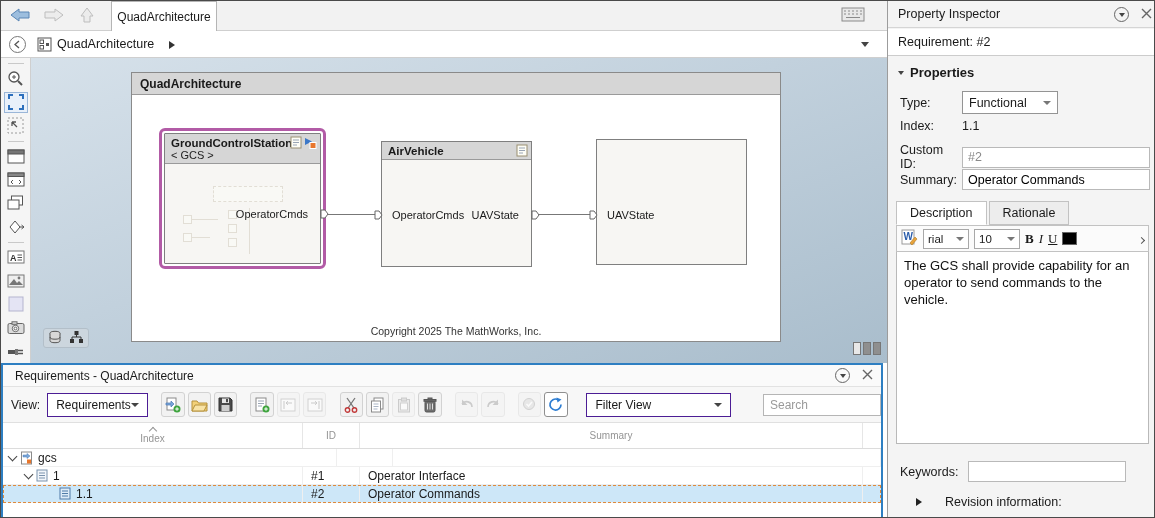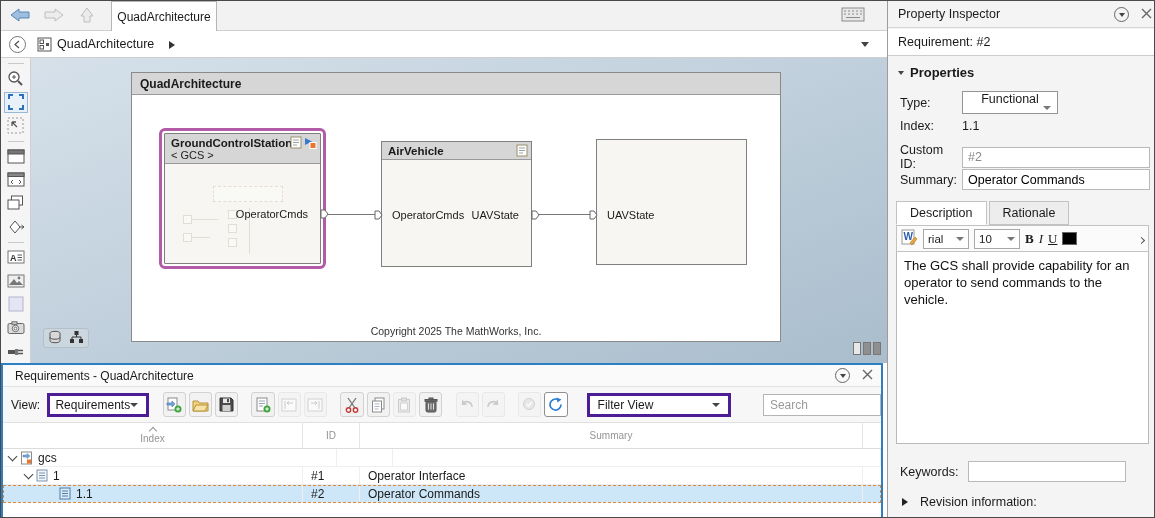--- a/index.html
+++ b/index.html
@@ -56,21 +56,21 @@
   .reqpanel{position:absolute;left:0;top:362px;width:882px;height:156px;background:#fff;border:2px solid #2e7fc2;}
   .rp-title{height:22px;background:#fafafa;border-bottom:1px solid #e2e2e2;display:flex;align-items:center;padding-left:12px;font-size:12px;position:relative;}
   .rp-title-icons{position:absolute;right:8px;top:3px;display:flex;gap:12px;align-items:center;}
   .circ-menu{width:15px;height:15px;border:1px solid #666;border-radius:50%;display:flex;align-items:center;justify-content:center;}
   .tri-d{width:0;height:0;border-left:3.5px solid transparent;border-right:3.5px solid transparent;border-top:4.5px solid #444;}
   .rp-toolbar{height:36px;background:#f7f7f7;display:flex;align-items:center;padding-left:8px;gap:3px;border-bottom:1px solid #e0e0e0;}
   .tbtn{width:25px;height:25px;border:1px solid #d2d2d2;border-radius:3px;background:#f2f2f2;display:flex;align-items:center;justify-content:center;}
   .tbtn.disabled{opacity:.4;}
   .tbtn.boxed{border:1px solid #8f8f8f;background:#fff;}
   .tgap{width:8px;}
-  .dropdown{height:24px;border:3px solid #4c1d95;background:#fff;display:flex;align-items:center;padding:0 8px;position:relative;font-size:12px;justify-content:flex-end;}
+  .dropdown{height:24px;border:1px solid #4c1d95;background:#fff;display:flex;align-items:center;padding:0 8px;position:relative;font-size:12px;justify-content:flex-end;}
   .dd-chev{width:0;height:0;border-left:4px solid transparent;border-right:4px solid transparent;border-top:4px solid #444;margin-left:auto;}
   .search{height:22px;border:1px solid #b5b5b5;background:#fff;font-size:12px;padding:0 6px;color:#4d7c0f;}
   .search::placeholder{color:#9a9a9a;}
   .rp-thead{height:26px;display:flex;color:#949494;font-size:10px;border-bottom:1px solid #dcdcdc;background:#fff;}
   .th{display:flex;align-items:center;justify-content:center;border-right:1px solid #e6e6e6;position:relative;flex-direction:column;}
   .sort-chev{width:6px;height:6px;border-left:1px solid #949494;border-top:1px solid #949494;transform:rotate(45deg);margin-bottom:-1px;}
   .rp-row{height:18px;display:flex;font-size:12px;align-items:stretch;border-bottom:1px solid #efefef;}
   .cell{display:flex;align-items:center;border-right:1px solid #efefef;overflow:hidden;white-space:nowrap;}
   .row-sel{background:#cde7f8;outline:1px dashed #dd8a3d;outline-offset:-1px;}
   .tree-chev{width:7px;height:7px;border-left:1.5px solid #444;border-bottom:1.5px solid #444;transform:rotate(-45deg);margin:0 4px 2px 0;flex:none;}
@@ -93,21 +93,21 @@
   .rt-sel{height:20px;border:1px solid #a8a8a8;background:#fff;display:flex;align-items:center;padding:0 4px;font-size:11.5px;gap:4px;}
   .rt-b{font-weight:bold;font-family:"Liberation Serif",serif;font-size:13px;}
   .rt-i{font-style:italic;font-family:"Liberation Serif",serif;font-size:13px;}
   .rt-u{text-decoration:underline;font-family:"Liberation Serif",serif;font-size:13px;}
   .swatch{width:15px;height:13px;background:#000;border:1px solid #666;}
   .rt-more{margin-left:auto;color:#555;font-size:11px;}
   .chev-r{width:5px;height:5px;border-right:1.2px solid #555;border-top:1.2px solid #555;transform:rotate(45deg);display:inline-block;}
   .desc-area{position:absolute;left:8px;top:251px;width:253px;height:192px;background:#fff;border:1px solid #b9b9b9;border-top:none;padding:5px 7px;font-size:13px;line-height:1.32;color:#111;}
   .kw-row{position:absolute;left:12px;top:460px;display:flex;align-items:center;font-size:12.5px;}
   .kw-input{height:21px;border:1px solid #b9b9b9;background:#fff;width:158px;margin-left:10px;}
-  .rev-row{position:absolute;left:14px;top:494px;display:flex;align-items:center;gap:12px;font-size:12.5px;}
+  .rev-row{position:absolute;left:28px;top:494px;display:flex;align-items:center;gap:23px;font-size:12.5px;}
 </style>
 </head>
 <body>
 
 <div class="win">
 
   <div class="topbar">
     <div class="navbtn" style="left:6px;">
       <span><svg width="20" height="14">
             <path d="M9 1 L9 4 L19 4 L19 10 L9 10 L9 13 L1 7 Z" fill="#9dbede" stroke="#5a86b5"></path>
@@ -551,21 +551,21 @@
       <span>Requirement: #2</span>
     </div>
 
     <div class="pi-sec">
       <span class="tri-d"></span>
       <span>Properties</span>
     </div>
 
     <div class="pi-row" style="top:90px;">
       <span class="pi-lbl">Type:</span>
-      <div class="pi-select" style="width:96px;flex-direction:column;">
+      <div class="pi-select" style="width:96px;">
         <span>Functional</span>
         <span class="dd-chev" style="margin-left:auto;border-top-color:#777;"></span>
       </div>
     </div>
 
     <div class="pi-row" style="top:118px;">
       <span class="pi-lbl">Index:</span>
       <span>1.1</span>
     </div>
 

